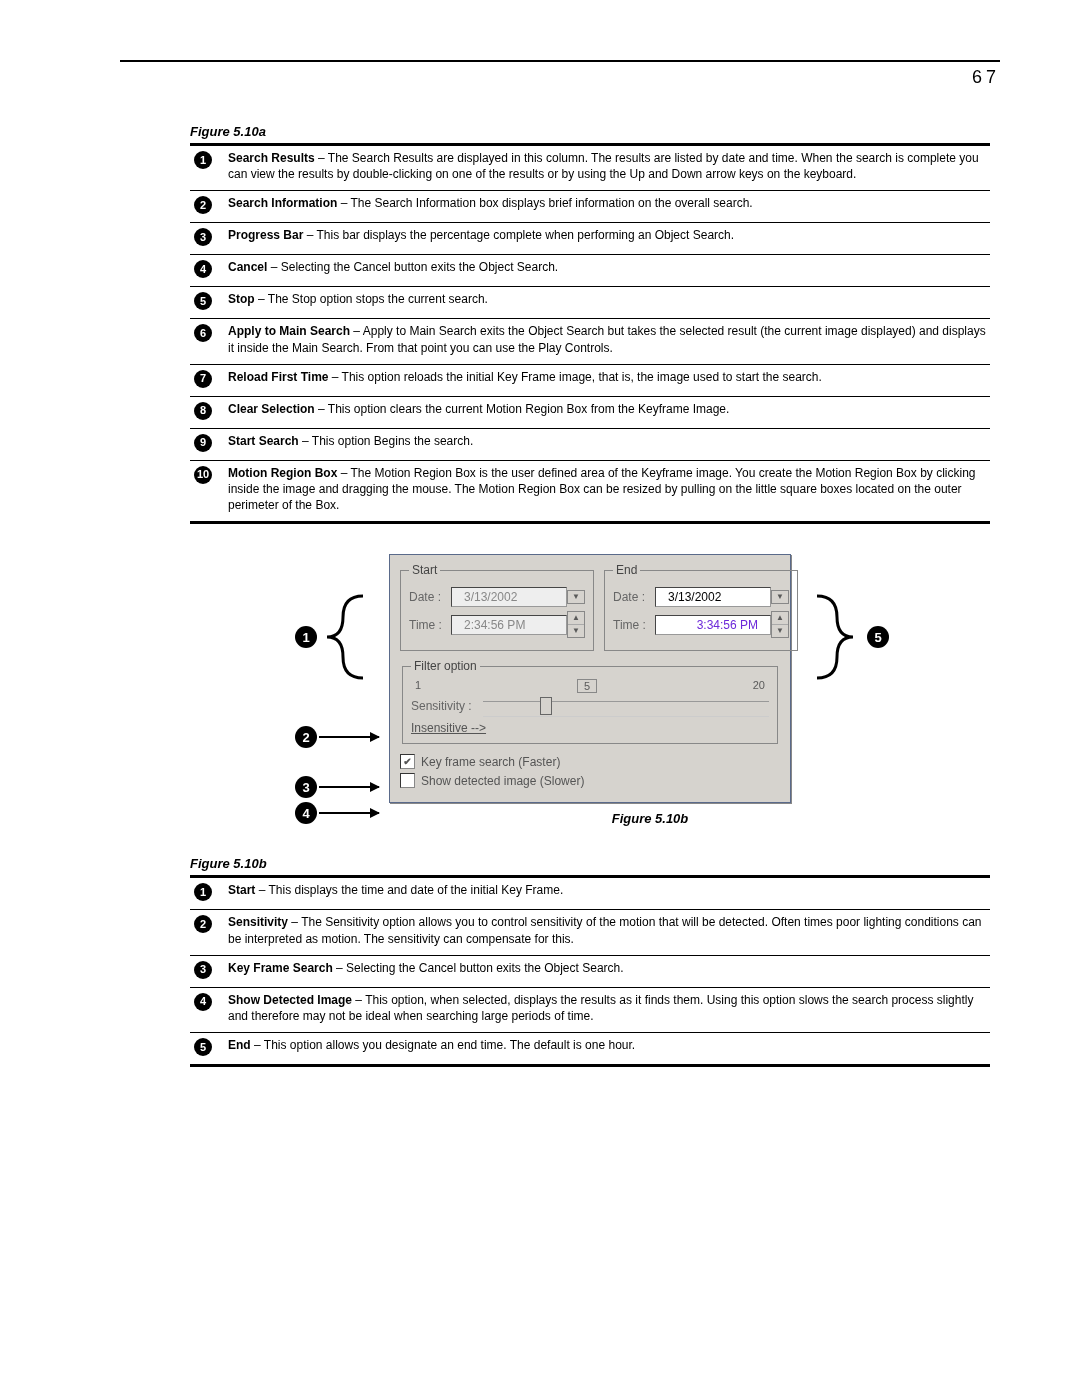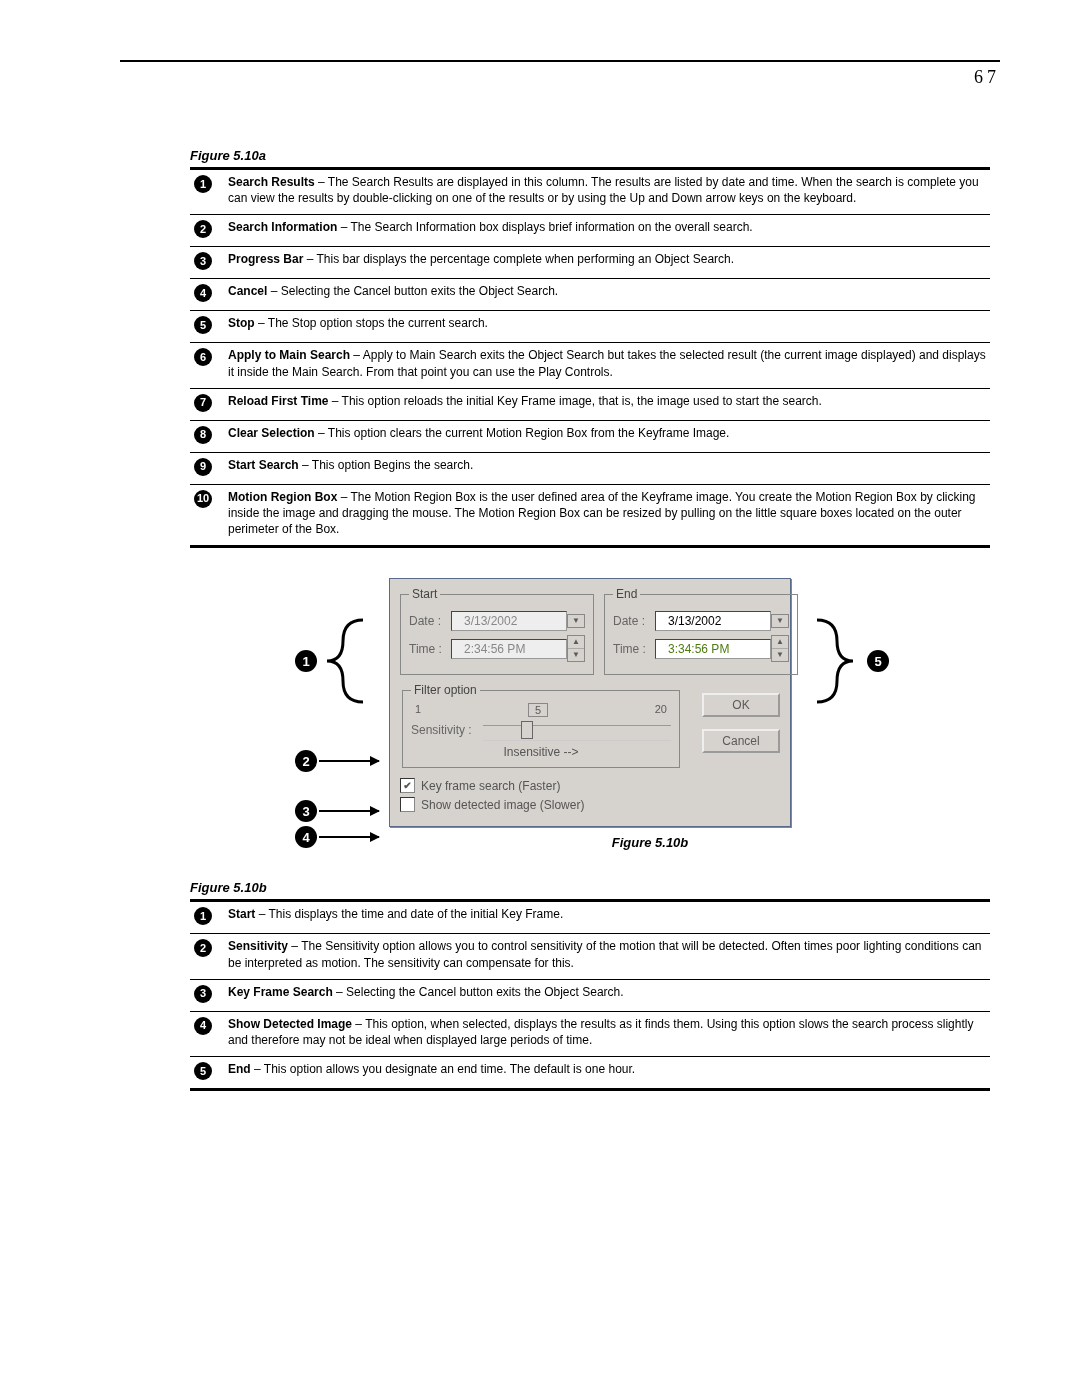--- a/index.html
+++ b/index.html
@@ -17,22 +17,22 @@
 .topline {
   border-top: 2px solid #000;
   margin-left: 20px;
   margin-right: 0;
   margin-bottom: 5px;
 }
 .pagenum {
   text-align: right;
   font-size: 18px;
   letter-spacing: 4px;
-  margin-bottom: 60px;
-  font-family: Liberation Serif, serif;
+  margin-bottom: 36px;
+  font-family: Liberation Sans, sans-serif;
 }
 .content-inner {
   margin-left: 90px;
   margin-right: 10px;
 }
 .figure-label {
   font-style: italic;
   font-weight: bold;
   font-size: 13px;
   margin-bottom: 4px;
@@ -198,23 +198,23 @@
 .slider-thumb {
   position: absolute;
   top: -5px;
   left: 20%;
   width: 10px;
   height: 16px;
   background: #d6d3ce;
   border: 1px solid #666;
 }
 .insens {
-  text-align: center;
   margin-top: 4px;
   color: #555;
+  text-decoration: underline;
 }
 .btn-col {
   width: 78px;
   display: flex;
   flex-direction: column;
   gap: 12px;
   padding-top: 10px;
 }
 .win-btn {
   background: #d6d3ce;
@@ -377,21 +377,21 @@
               <legend>End</legend>
               <div class="field-row">
                 <span class="lbl">Date :</span>
                 <span class="inputlike" style="color:#000;">3/13/2002</span>
                 <span class="dd-btn">
                     <span class="arr">▼</span>
                   </span>
               </div>
               <div class="field-row">
                 <span class="lbl">Time :</span>
-                <span class="inputlike" style="color:#4d7c0f;">3:34:56 PM</span>
+                <span class="inputlike" style="color:#6d28d9;text-align:right;">3:34:56 PM</span>
                 <span class="spin-btn">
                     <span class="arr">▲</span>
                     <span class="arr">▼</span>
                   </span>
               </div>
             </fieldset>
           </div>
 
           <div class="row2">
             <fieldset class="filter-opt">
@@ -402,24 +402,20 @@
                 <span>20</span>
               </div>
               <div class="slider-row">
                 <span class="lbl2">Sensitivity :</span>
                 <div class="slider-track">
                   <div class="slider-thumb"></div>
                 </div>
               </div>
               <div class="insens">Insensitive --&gt;</div>
             </fieldset>
-            <div class="btn-col">
-              <div class="win-btn">OK</div>
-              <div class="win-btn">Cancel</div>
-            </div>
           </div>
 
           <div class="checks">
             <div class="check-row">
               <span class="chk">✔</span>
               <span>Key frame search (Faster)</span>
             </div>
             <div class="check-row">
               <span class="chk"></span>
               <span>Show detected image (Slower)</span>
@@ -442,21 +438,21 @@
       <tr>
             <td class="bullet-cell"><span class="bullet">2</span></td>
           <td><span class="term">Sensitivity</span><span> – The Sensitivity option allows you to control sensitivity of the motion that will be detected. Often times poor lighting conditions can be interpreted as motion. The sensitivity can compensate for this.</span></td>
           </tr>
       <tr>
             <td class="bullet-cell"><span class="bullet">3</span></td>
           <td><span class="term">Key Frame Search</span><span> – Selecting the Cancel button exits the Object Search.</span></td>
           </tr>
       <tr>
             <td class="bullet-cell"><span class="bullet">4</span></td>
-          <td><span class="term">Show Detected Image</span><span> – This option, when selected, displays the results as it finds them. Using this option slows the search process slightly and therefore may not be ideal when displayed large periods of time.</span></td>
+          <td><span class="term">Show Detected Image</span><span> – This option, when selected, displays the results as it finds them. Using this option slows the search process slightly and therefore may not be ideal when searching large periods of time.</span></td>
           </tr>
       <tr>
             <td class="bullet-cell"><span class="bullet">5</span></td>
           <td><span class="term">End</span><span> – This option allows you designate an end time. The default is one hour.</span></td>
           </tr>
     </tbody>
       </table>
   </div>
 </div>
 

